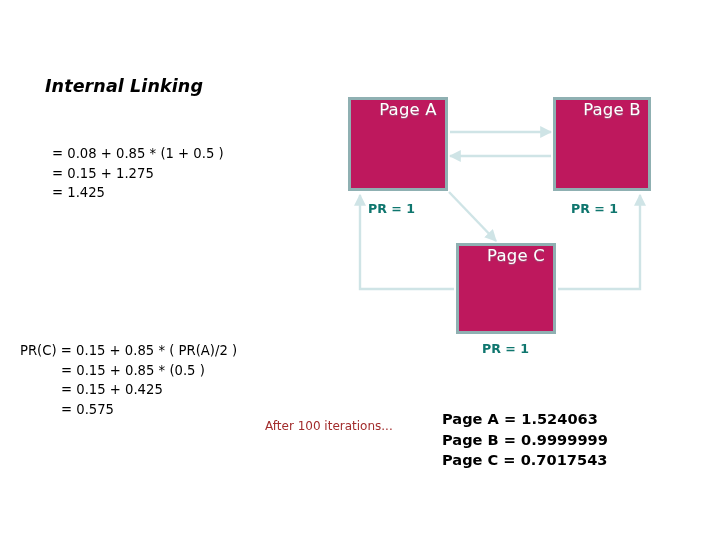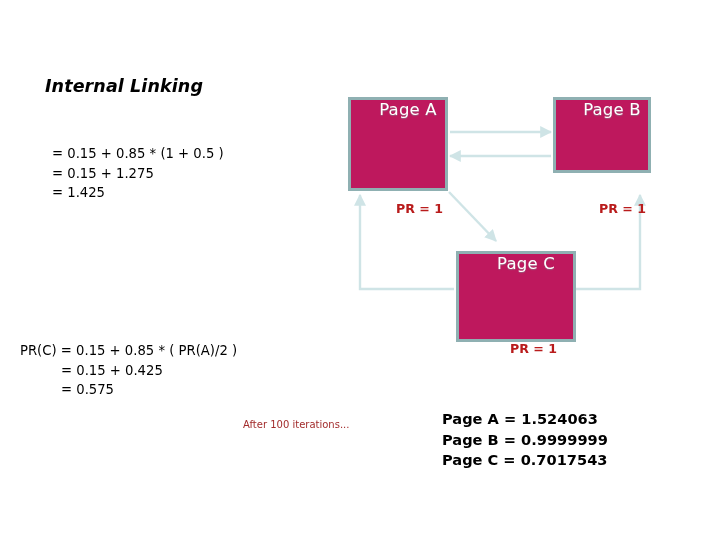--- a/index.html
+++ b/index.html
@@ -82,41 +82,40 @@
   }
   .node-label {
     color: #ffffff;
     font-size: 16.5px;
     font-weight: normal;
     letter-spacing: 0.2px;
     text-shadow: 0 1px 1px rgba(120,150,152,0.55);
   }
 
   #node-a { left: 18px; top: 12px; width: 100px; height: 94px; }
-  #node-b { left: 223px; top: 12px; width: 98px; height: 76px; }
-  #node-c { left: 126px; top: 158px; width: 120px; height: 91px; margin-top: 8px; }
+  #node-b { left: 223px; top: 12px; width: 98px; height: 94px; }
+  #node-c { left: 126px; top: 158px; width: 100px; height: 91px; }
 
   .pr-label {
     position: absolute;
     font-size: 12.6px;
     font-weight: bold;
     white-space: nowrap;
-    color: #b91c1c;
-    margin-left: 28px;
+    color: #0f766e;
   }
   #pr-a { left: 38px; top: 116px; }
   #pr-b { left: 241px; top: 116px; }
   #pr-c { left: 152px; top: 256px; }
 
   
   #iterations-note {
     position: absolute;
-    left: 243px;
+    left: 265px;
     top: 419px;
-    font-size: 10px;
+    font-size: 12px;
     white-space: nowrap;
     color: #a22c2c;
   }
 
   #results-block {
     position: absolute;
     left: 442px;
     top: 409px;
     font-size: 14.6px;
     font-weight: bold;
@@ -127,28 +126,29 @@
   #results-block .rline { display: block; }
 </style>
 </head>
 <body>
 
 <div id="slide">
 
   <div id="slide-title">Internal Linking</div>
 
   <div id="formula-a" class="formula-block">
-    <span class="fline indent">= 0.15 + 0.85 * (1 + 0.5 )</span>
+    <span class="fline indent">= 0.08 + 0.85 * (1 + 0.5 )</span>
     <span class="fline indent">= 0.15 + 1.275</span>
     <span class="fline indent">= 1.425</span>
   </div>
 
 
   <div id="formula-c" class="formula-block">
     <span class="fline">PR(C) = 0.15 + 0.85 * ( PR(A)/2 )</span>
+    <span class="fline indent">= 0.15 + 0.85 * (0.5 )</span>
     <span class="fline indent">= 0.15 + 0.425</span>
     <span class="fline indent">= 0.575</span>
   </div>
 
   <div id="diagram">
 
     <svg id="diagram-svg" viewBox="0 0 360 300">
       <defs>
         <marker id="arrow-r" viewBox="0 0 10 10" refX="9" refY="5" markerWidth="5" markerHeight="5" orient="auto-start-reverse">
           <path d="M 0 0 L 10 5 L 0 10 z" fill="#cfe4e6"></path>

